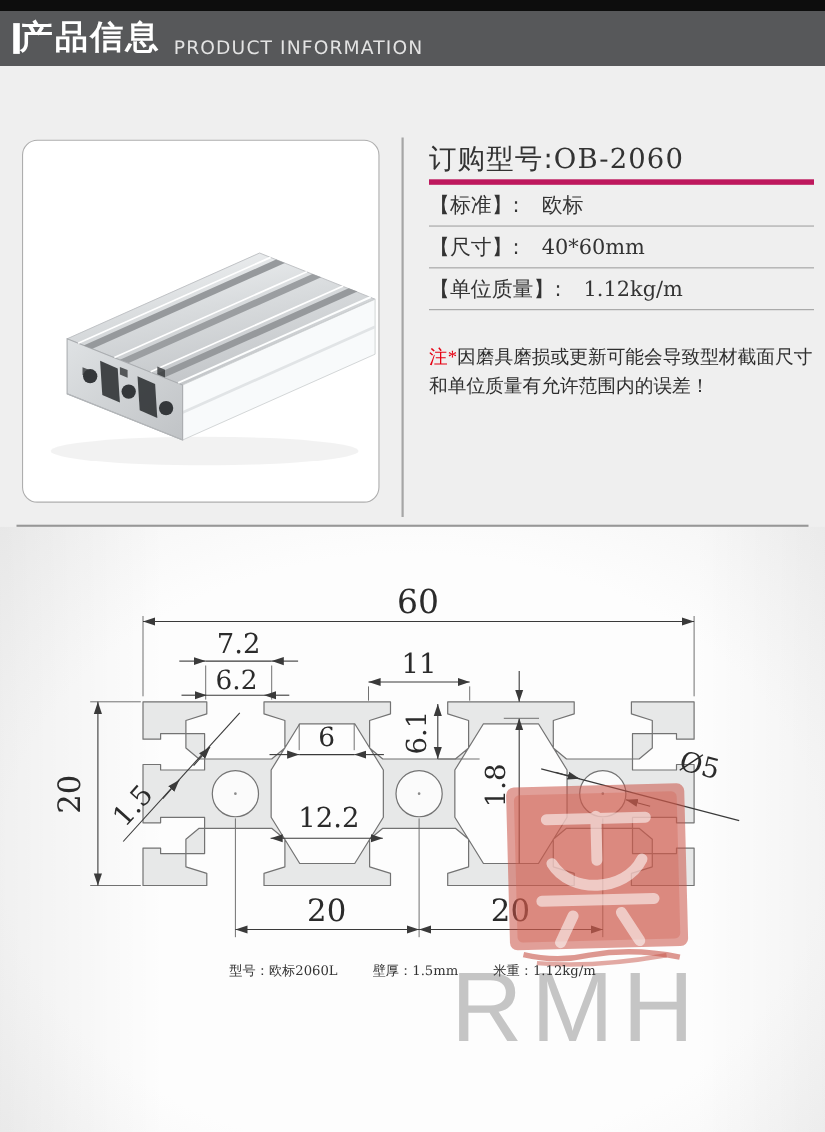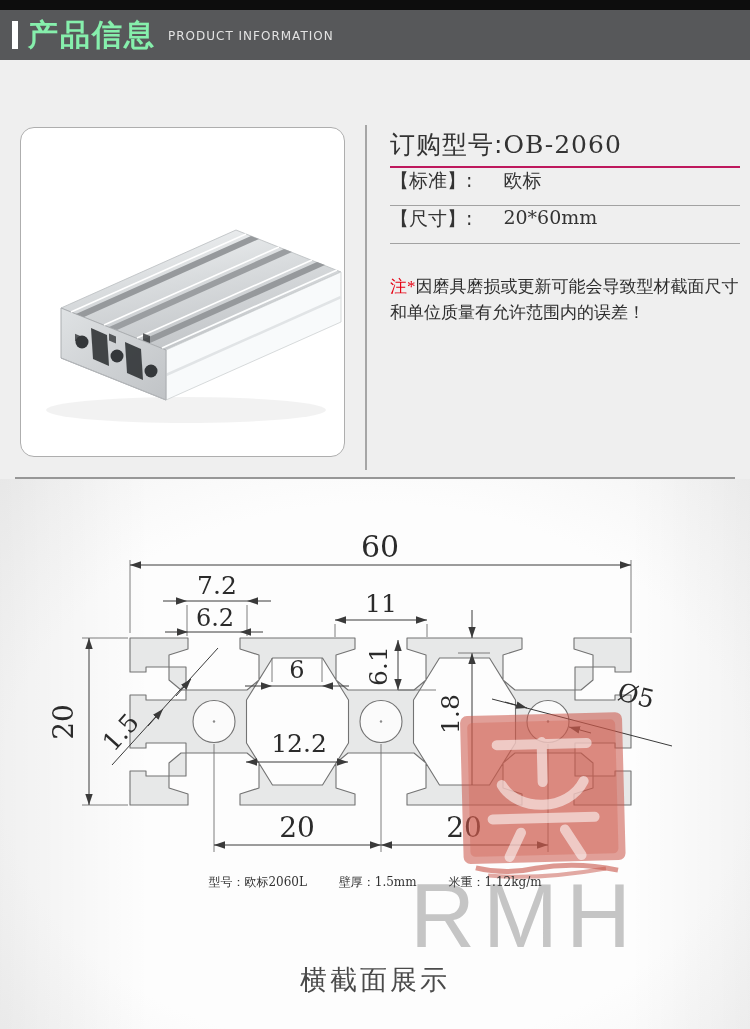--- a/index.html
+++ b/index.html
@@ -5,36 +5,36 @@
   html,body{margin:0;padding:0;background:#dcdcdc;}
   *{box-sizing:border-box;}
   #page{position:relative;width:750px;height:1029px;overflow:hidden;
         font-family:"DejaVu Sans",sans-serif;background:#efefef;}
 
   
   .top-black{position:absolute;left:0;top:0;width:750px;height:10px;background:#0d0d0d;}
   .header{position:absolute;left:0;top:10px;width:750px;height:50px;background:#57585a;
           display:flex;align-items:center;}
   .header .vbar{width:6px;height:28px;background:#ffffff;margin-left:12px;}
-  .header .zh{color:#86efac;font-size:30px;font-weight:bold;margin-left:10px;letter-spacing:2px;line-height:1;}
-  .header .en{color:#e3e3e3;font-size:12px;margin-left:12px;letter-spacing:1px;align-self:flex-end;margin-bottom:18px;line-height:1;}
+  .header .zh{color:#ffffff;font-size:30px;font-weight:bold;letter-spacing:2px;line-height:1;}
+  .header .en{color:#e3e3e3;font-size:17px;margin-left:12px;letter-spacing:1px;align-self:flex-end;margin-bottom:7px;line-height:1;}
 
   
   .photo-box{position:absolute;left:20px;top:127px;width:325px;height:330px;background:#ffffff;
              border:1px solid #aeaeae;border-radius:14px;overflow:hidden;}
   .v-divider{position:absolute;left:365px;top:125px;width:2px;height:345px;background:#a6a6a6;}
 
   .specs{position:absolute;left:390px;top:122px;width:350px;}
-  .order-title{height:46px;padding-top:6px;border-bottom:2px solid #be185d;
+  .order-title{height:46px;padding-top:6px;border-bottom:5px solid #be185d;
                font-size:25px;color:#333;letter-spacing:1px;}
   .order-title .val{font-family:"DejaVu Serif",serif;}
-  .spec-row{height:38px;display:flex;align-items:flex-start;border-bottom:1.5px solid #a2a2a2;
-            font-size:19px;color:#333;gap:23px;}
+  .spec-row{height:38px;display:flex;align-items:center;border-bottom:1.5px solid #a2a2a2;
+            font-size:19px;color:#333;}
   .spec-row .lbl{letter-spacing:0px;}
-  .spec-row .val{margin-left:8px;font-family:"DejaVu Serif",serif;}
+  .spec-row .val{margin-left:20px;font-family:"DejaVu Serif",serif;}
   .note{margin-top:30px;font-size:17px;line-height:1.55;color:#2e2e2e;width:350px;font-family:Liberation Serif, serif;}
   .note .mark{color:#e60012;}
 
   .section-divider{position:absolute;left:15px;top:477px;width:720px;height:2px;background:#979797;}
 
   
   .lower{position:absolute;left:0;top:479px;width:750px;height:710px;
          background:radial-gradient(ellipse 90% 70% at 50% 42%, #fdfdfd 55%, #ededed 100%);}
   .lower .edgeL{position:absolute;left:0;top:0;width:150px;height:100%;
         background:linear-gradient(90deg,rgba(0,0,0,.05),rgba(0,0,0,0));}
@@ -125,21 +125,25 @@
   <div class="specs">
     <div class="order-title">
       <span>订购型号:</span><span class="val">OB-2060</span>
     </div>
     <div class="spec-row">
       <span class="lbl">【标准】:</span>
       <span class="val">欧标</span>
     </div>
     <div class="spec-row">
       <span class="lbl">【尺寸】:</span>
-      <span class="val">20*60mm</span>
+      <span class="val">40*60mm</span>
+    </div>
+    <div class="spec-row">
+      <span class="lbl">【单位质量】:</span>
+      <span class="val">1.12kg/m</span>
     </div>
     <div class="note">
       <span class="mark">注*</span><span>因磨具磨损或更新可能会导致型材截面尺寸和单位质量有允许范围内的误差！</span>
     </div>
   </div>
 
   <div class="section-divider"></div>
 
   <div class="lower">
     <div class="edgeL"></div>
@@ -280,16 +284,15 @@
     </svg>
 
     <div class="watermark">RMH</div>
 
     <div class="footer-info">
       <span class="seg"><span class="flbl">型号：</span><span>欧标2060L</span></span>
       <span class="seg"><span class="flbl">壁厚：</span><span>1.5mm</span></span>
       <span class="seg"><span class="flbl">米重：</span><span>1.12kg/m</span></span>
     </div>
 
-    <div class="caption">横截面展示</div>
   </div>
 
 </div>
 
 </body></html>

